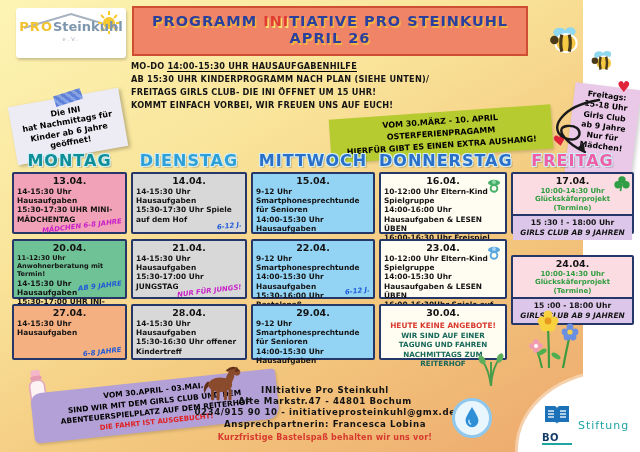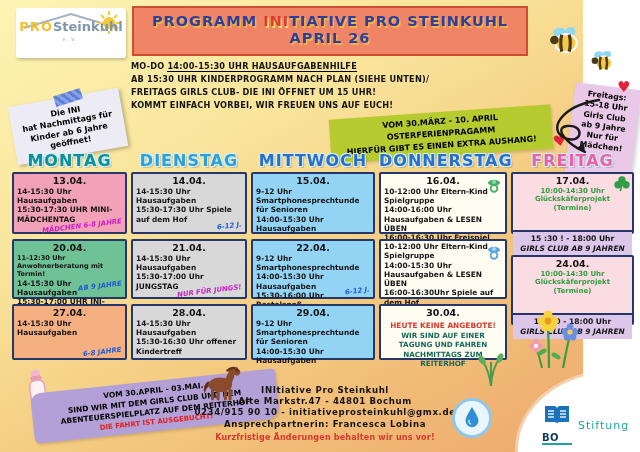--- a/index.html
+++ b/index.html
@@ -65,21 +65,21 @@
   .gc1{grid-column:1}.gc2{grid-column:2}.gc3{grid-column:3}.gc4{grid-column:4}.gc5{grid-column:5}
   .gr2{grid-row:2}.gr3{grid-row:3}.gr4{grid-row:4}
   .tag { position:absolute; right:3px; bottom:1px; font-style:italic; font-size:6.9px;
     transform:rotate(-7deg); white-space:nowrap; }
   .tag.magenta{color:#c81fc8}.tag.blue{color:#1f5ad8}
   .small-line{font-size:6.6px; text-align:center;}
   .center{text-align:center;}
   .paci { position:absolute; right:2px; top:2px; }
   
   .c-fri { background:#fbdce2; padding:0; }
-  .fri-top { padding:1px 3px 18px; text-align:center; position:relative; }
+  .fri-top { padding:1px 3px 2px; text-align:center; position:relative; }
   .fri-proj { color:#2f9e3f; font-size:7px; line-height:1.2; }
   .fri-strip { background:#dcc6ea; border-top:2px solid #253668; text-align:center; padding:2px 2px 3px; }
   .fri-time { font-size:7.6px; }
   .fri-club { font-size:7.4px; font-style:italic; font-weight:900; }
   .clover { position:absolute; right:2px; top:2px; }
   
   .alert-line { color:#d93a2f; font-size:7.4px; text-align:center; margin-top:2px; }
   .tagung { color:#19695a; font-size:7.2px; text-align:center; line-height:1.3; margin-top:1px; }
 
   
@@ -254,20 +254,21 @@
       <svg class="paci" width="18" height="18" viewBox="0 0 24 24">
         <ellipse cx="12" cy="9" rx="8" ry="4" fill="#46b06a"></ellipse>
         <circle cx="12" cy="8" r="2.6" fill="#8ed9a8"></circle>
         <circle cx="12" cy="16.5" r="4.5" fill="none" stroke="#46b06a" stroke-width="2.4"></circle>
       </svg>
       <div class="line">10-12:00 Uhr Eltern-Kind Spielgruppe</div>
       <div class="line">14:00-16:00 Uhr Hausaufgaben &amp; LESEN ÜBEN</div>
       <div class="line">16:00-16:30 Uhr Freispiel</div>
     </div>
     <div class="card c-white gc4 gr3">
+      <div class="date">23.04.</div>
       <svg class="paci" width="18" height="18" viewBox="0 0 24 24">
         <ellipse cx="12" cy="9" rx="8" ry="4" fill="#5aa7e0"></ellipse>
         <circle cx="12" cy="8" r="2.6" fill="#a8d4f5"></circle>
         <circle cx="12" cy="16.5" r="4.5" fill="none" stroke="#5aa7e0" stroke-width="2.4"></circle>
       </svg>
       <div class="line">10-12:00 Uhr Eltern-Kind Spielgruppe</div>
       <div class="line">14:00-15:30 Uhr Hausaufgaben &amp; LESEN ÜBEN</div>
       <div class="line">16:00-16:30Uhr Spiele auf dem Hof</div>
     </div>
     <div class="card c-white gc4 gr4">
@@ -367,21 +368,21 @@
         <rect x="26" y="27" width="3.4" height="12" rx="1.5"></rect>
         <rect x="31" y="26" width="3.4" height="13" rx="1.5"></rect>
       </g>
   </svg>
 
   <div class="contact">
     <div>INItiative Pro Steinkuhl</div>
     <div>Alte Markstr.47 - 44801 Bochum</div>
     <div>0234/915 90 10 - initiativeprosteinkuhl@gmx.de</div>
     <div>Ansprechpartnerin: Francesca Lobina</div>
-    <div class="disclaimer">Kurzfristige Änderungen behalten wir uns vor!</div>
+    <div class="disclaimer">Kurzfristige Bastelspaß behalten wir uns vor!</div>
   </div>
 
   <div class="water-logo">
     <svg width="22" height="26" viewBox="0 0 24 28">
       <path d="M12 2 C8 9 5 13 5 17 a7 7 0 0 0 14 0 C19 13 16 9 12 2z" fill="#2e8fd6"></path>
       <path d="M9 16 a4 4 0 0 0 2 5" stroke="#bfe2f8" stroke-width="1.6" fill="none"></path>
     </svg>
   </div>
 
   <div class="vbw-ellipse">

